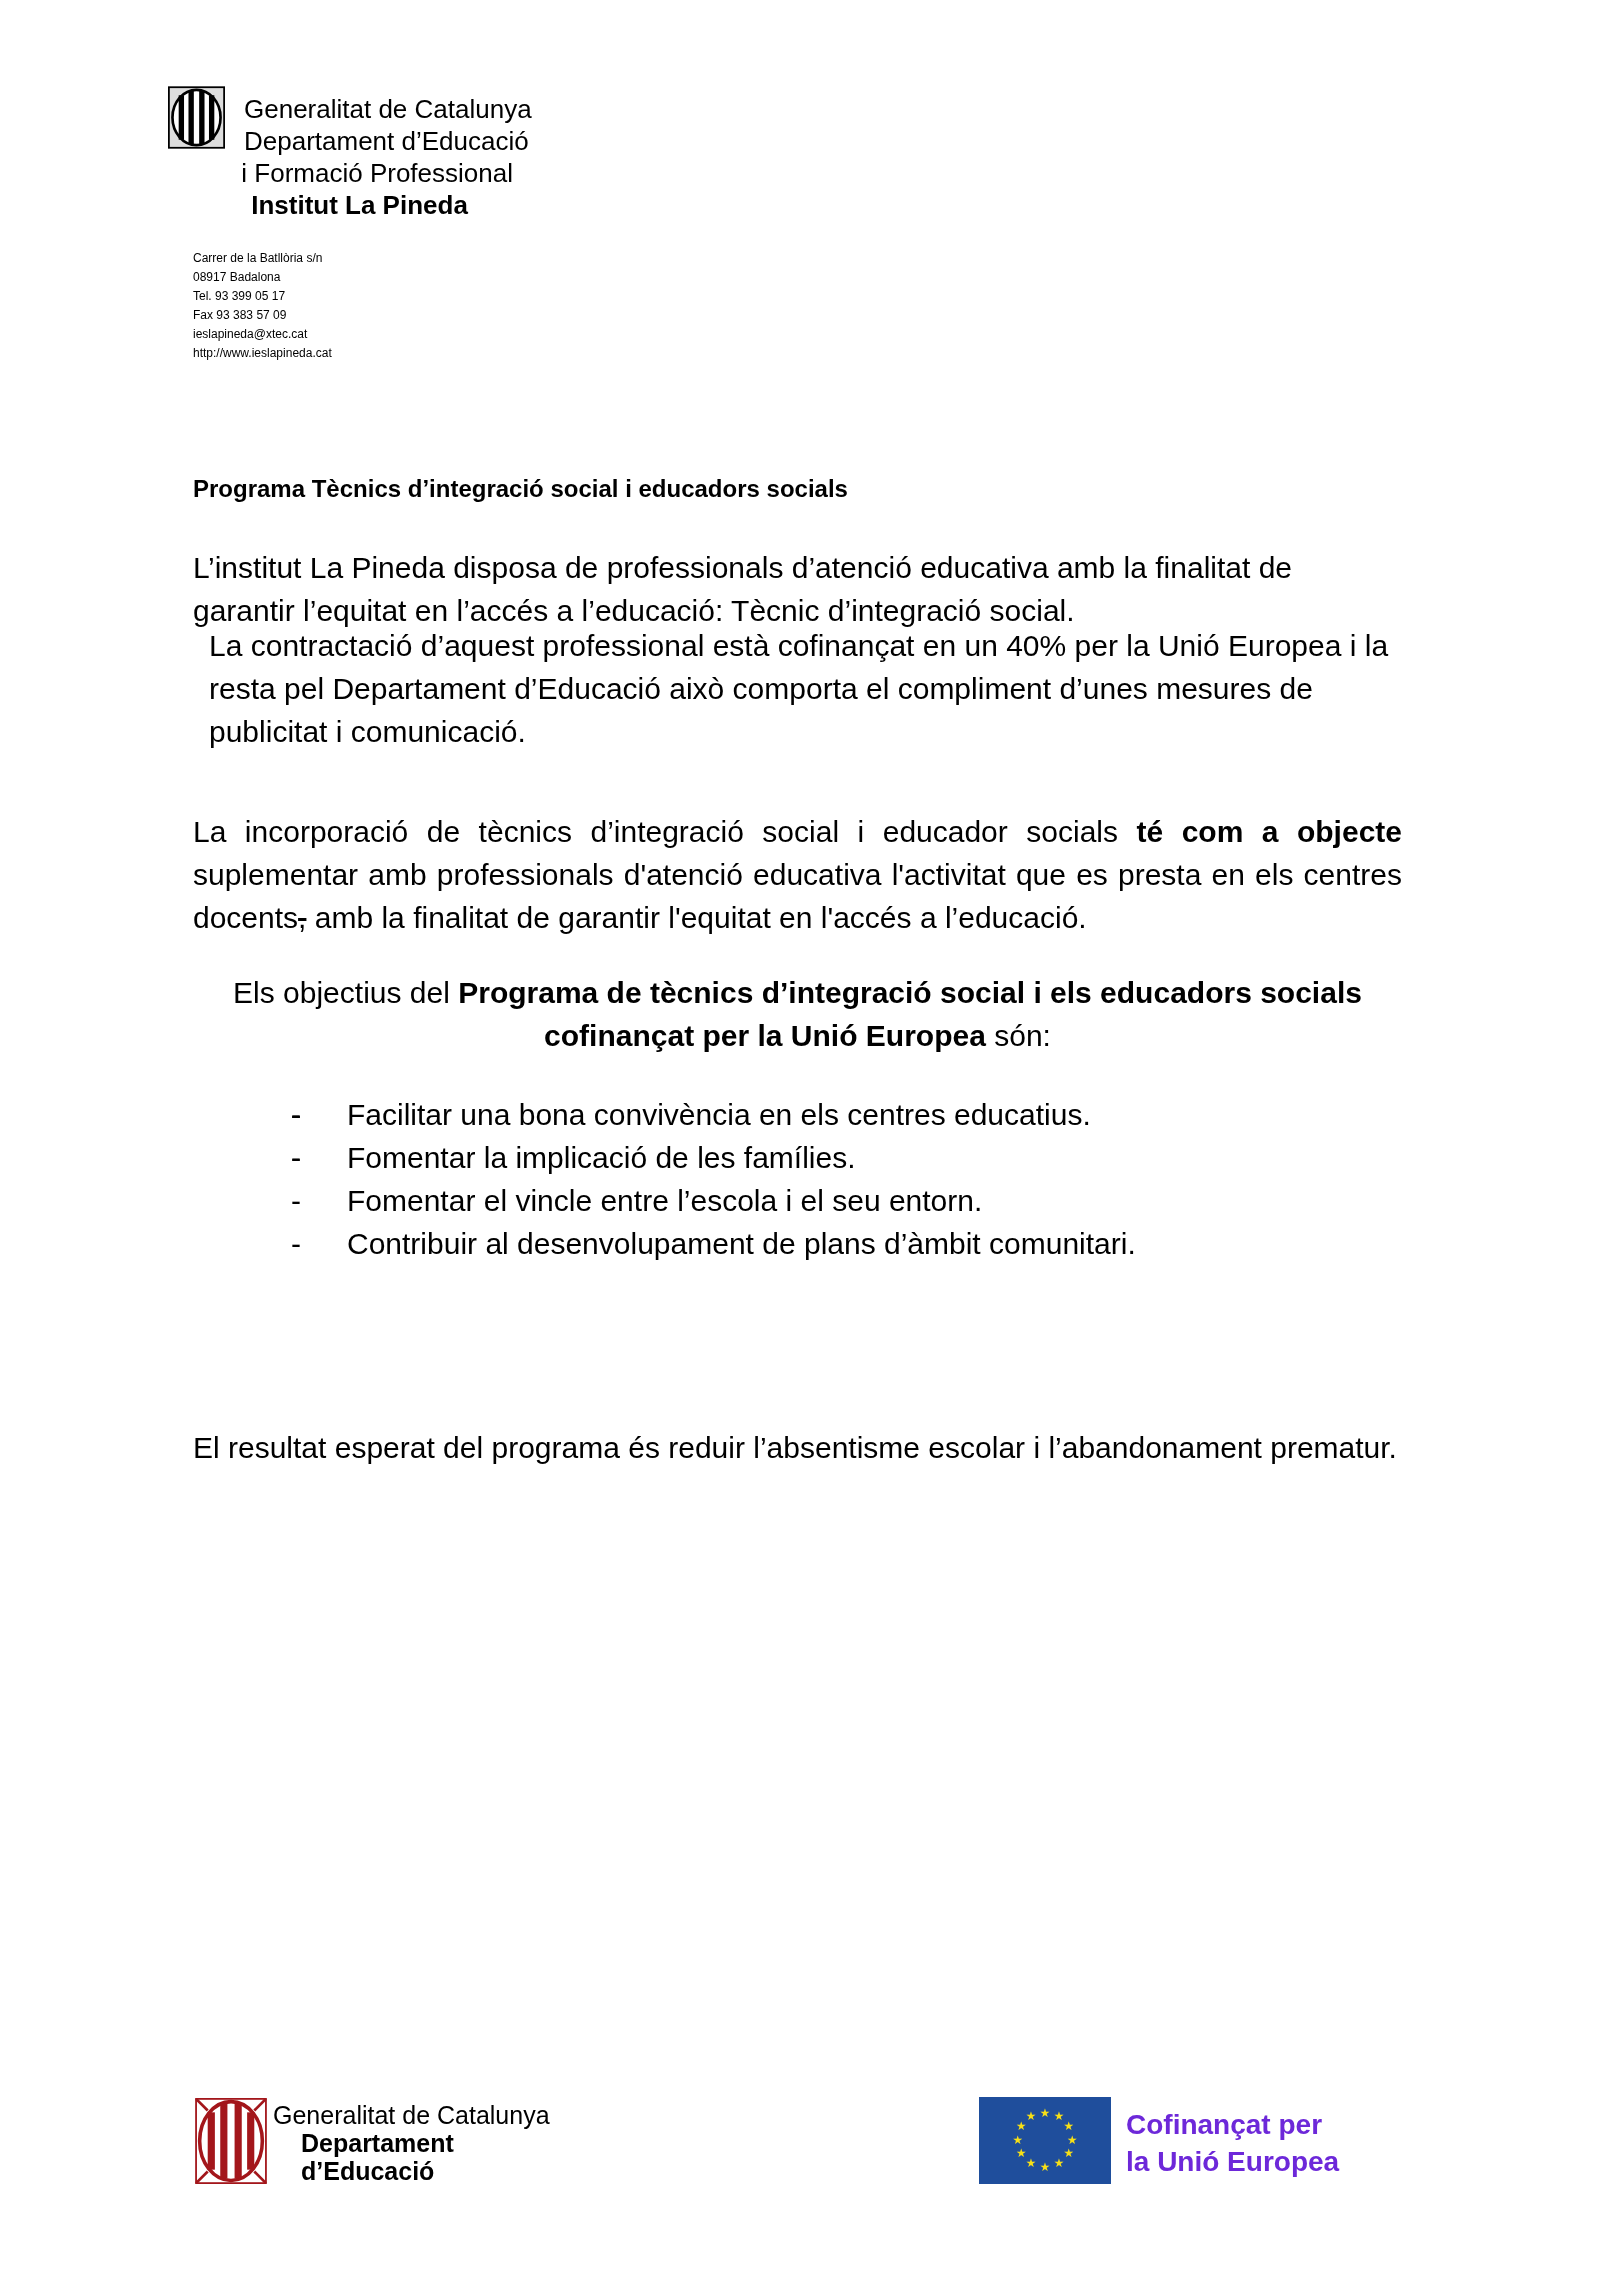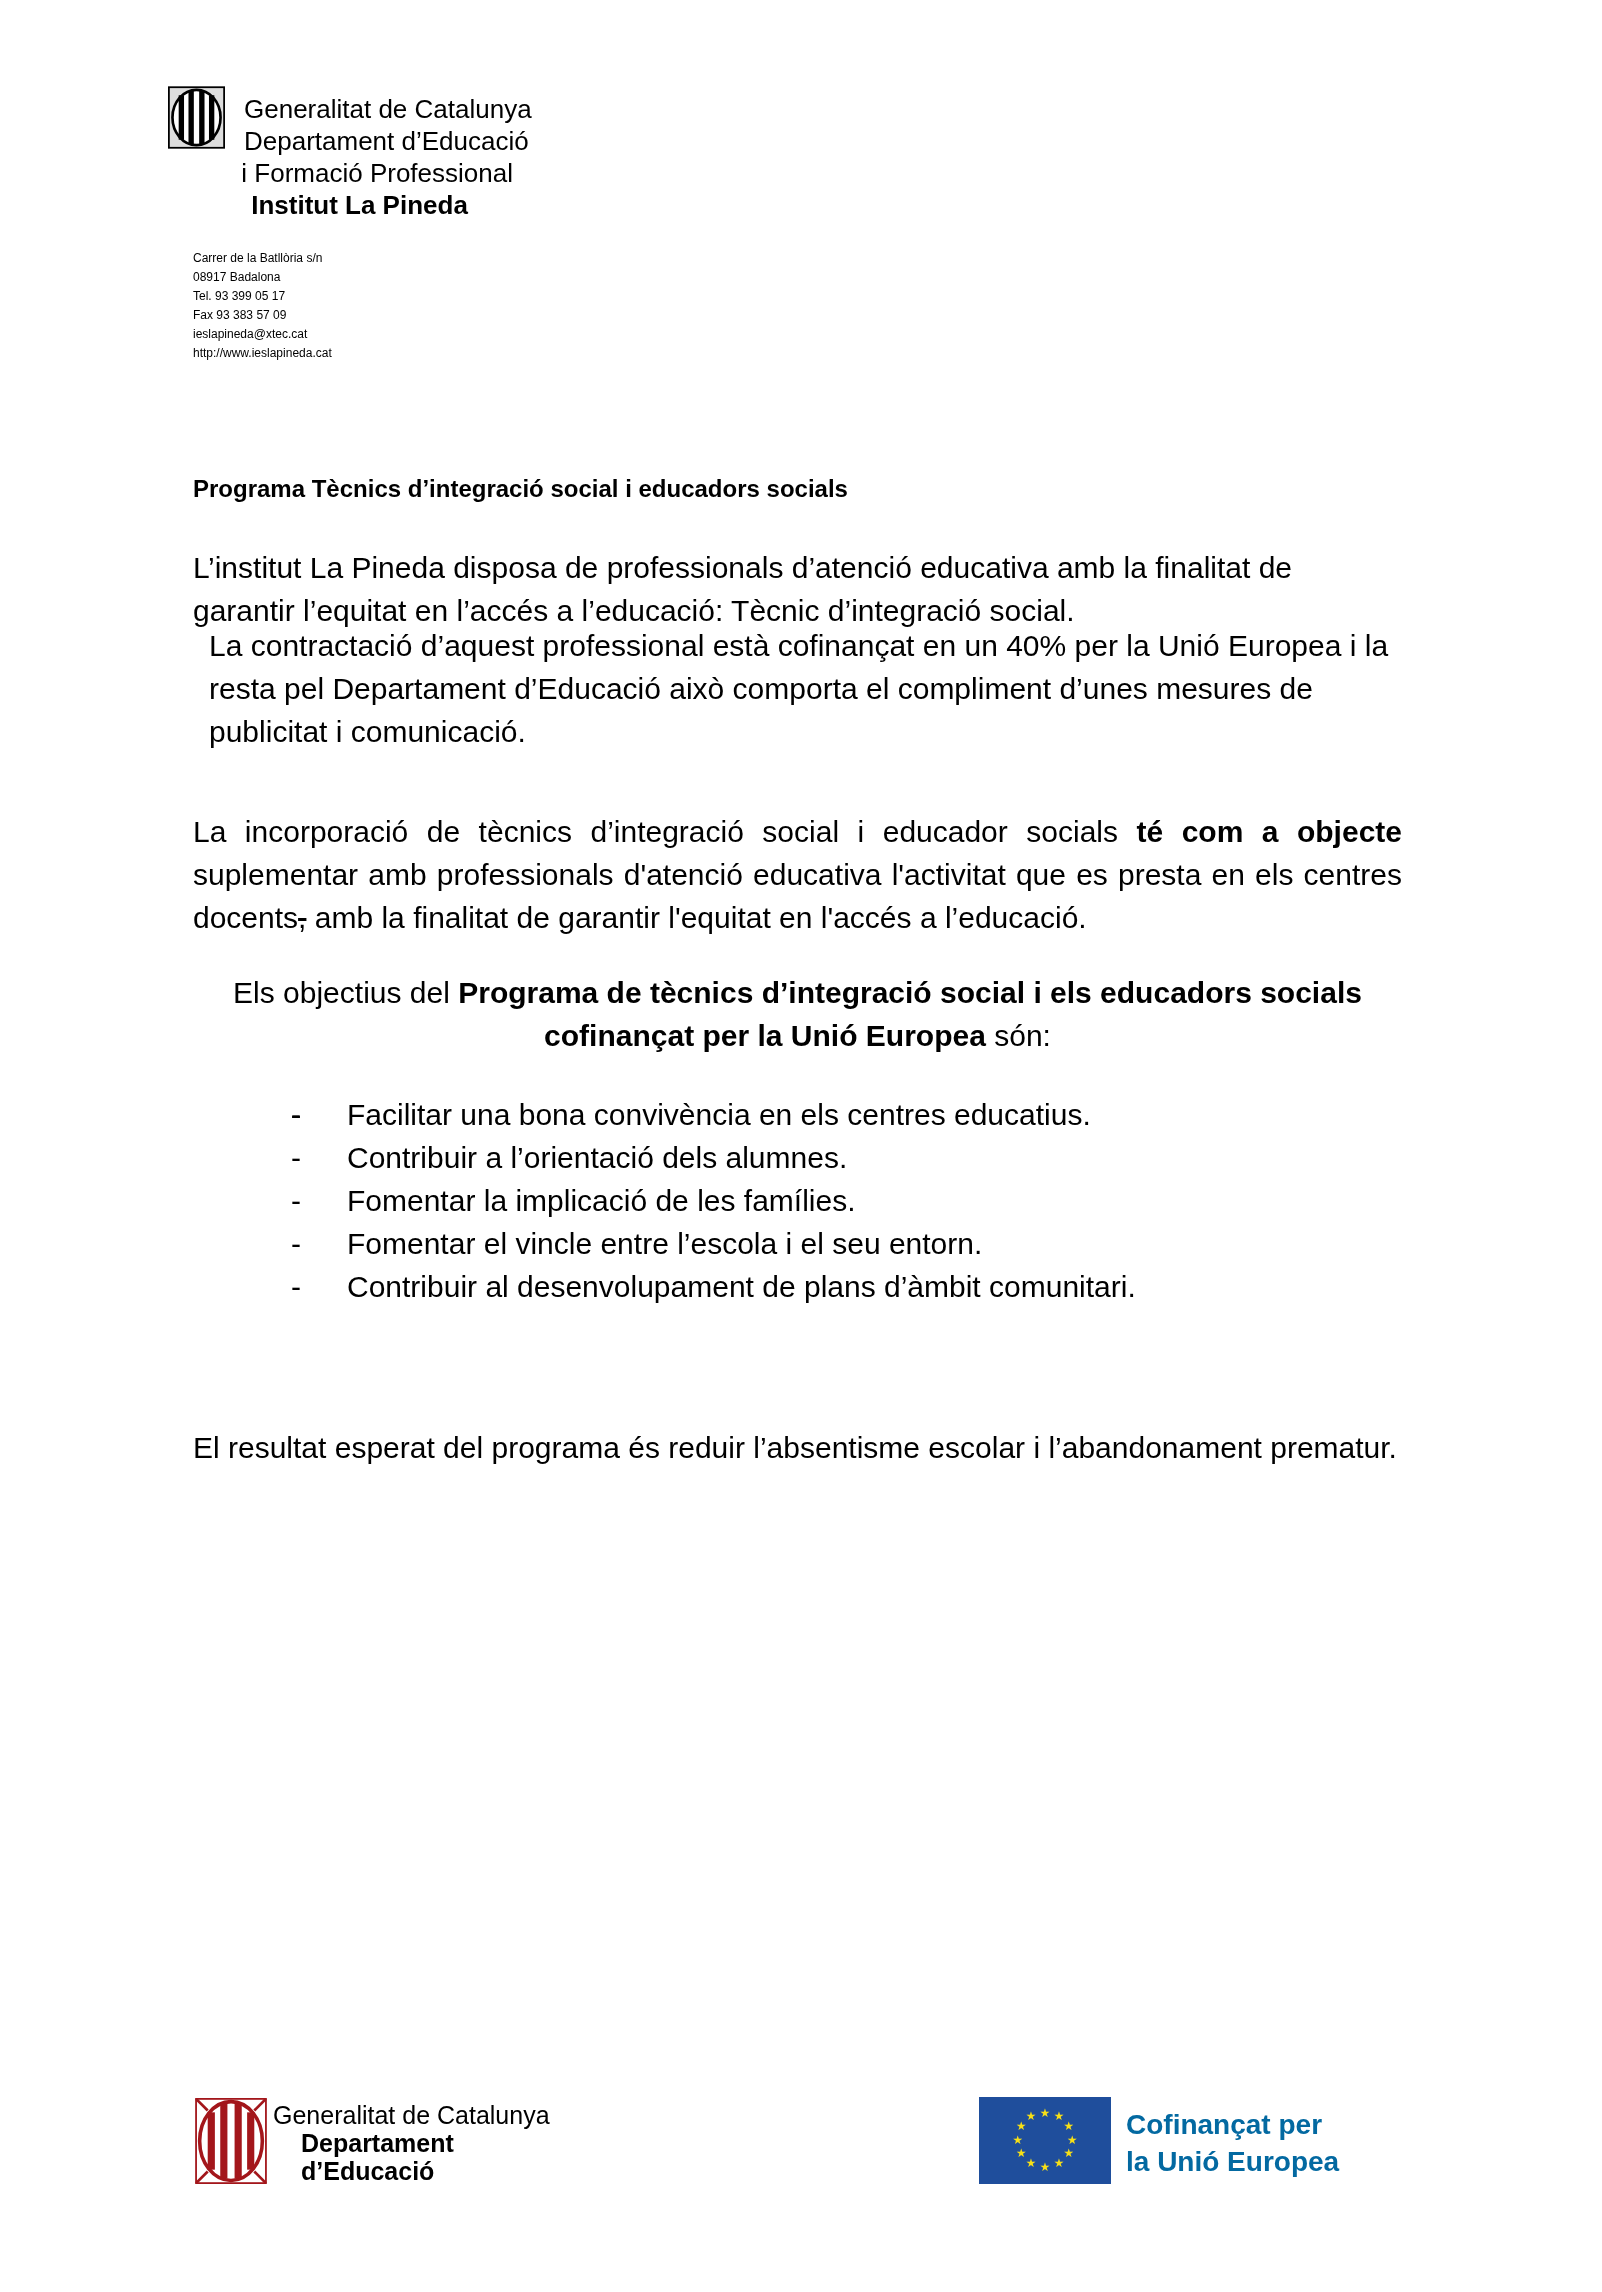--- a/index.html
+++ b/index.html
@@ -27,21 +27,21 @@
   .list { left: 291px; top: 1093px; font-size: 30px; line-height: 43px; list-style: none; margin: 0; padding: 0; }
   .list li { position: relative; padding-left: 56px; white-space: nowrap; }
   .list li .dash { position: absolute; left: 0; }
   .list li.off { padding-left: 52px; }
 
   
   .ftr-logo { left: 195px; top: 2098px; width: 72px; height: 86px; }
   .ftr-text { left: 273px; top: 2101px; font-size: 25px; line-height: 28px; }
   .ftr-text .bold { font-weight: bold; margin-left: 28px; }
   .eu-flag { left: 979px; top: 2097px; width: 132px; height: 87px; background: #1f4e9c; }
-  .eu-text { left: 1126px; top: 2106px; font-size: 28px; line-height: 37px; font-weight: bold; color: #0369a1; }
+  .eu-text { left: 1126px; top: 2106px; font-size: 28px; line-height: 37px; font-weight: bold; color: #6d28d9; }
 </style>
 </head>
 <body>
 
 <div class="abs hdr-logo">
   <svg width="57" height="63" viewBox="0 0 64 70">
     <rect x="1" y="1" width="62" height="68" fill="#ddd" stroke="#000" stroke-width="2"></rect>
     <ellipse cx="32" cy="35" rx="27" ry="31" fill="#fff" stroke="#000" stroke-width="3"></ellipse>
     <rect x="12" y="10" width="6" height="50" fill="#000"></rect>
     <rect x="23" y="5" width="6" height="60" fill="#000"></rect>
@@ -80,21 +80,21 @@
 </div>
 
 <div class="abs para" style="top:971px;text-align:center;">
   <p><span>Els objectius del </span><span class="b">Programa de tècnics d’integració social i els educadors socials cofinançat per la Unió Europea</span><span> són:</span></p>
 </div>
 
 <ul class="abs list">
   <li><span class="dash">-</span></li>
   <li class="off"><span class="dash">-</span></li>
   <li><span class="dash">-</span><span>Facilitar una bona convivència en els centres educatius.</span></li>
-  <li><span class="dash">-</span><span>Contribuir a l’orientació dels alumnes.</span></li>
+  <li><span class="dash">-</span></li>
   <li><span class="dash">-</span><span>Fomentar la implicació de les famílies.</span></li>
   <li><span class="dash">-</span><span>Fomentar el vincle entre l’escola i el seu entorn.</span></li>
   <li><span class="dash">-</span><span>Contribuir al desenvolupament de plans d’àmbit comunitari.</span></li>
 </ul>
 
 <div class="abs para just" style="top:1426px;">
   <p>El resultat esperat del programa és reduir l’absentisme escolar i l’abandonament prematur.</p>
 </div>
 
 <div class="abs ftr-logo">

